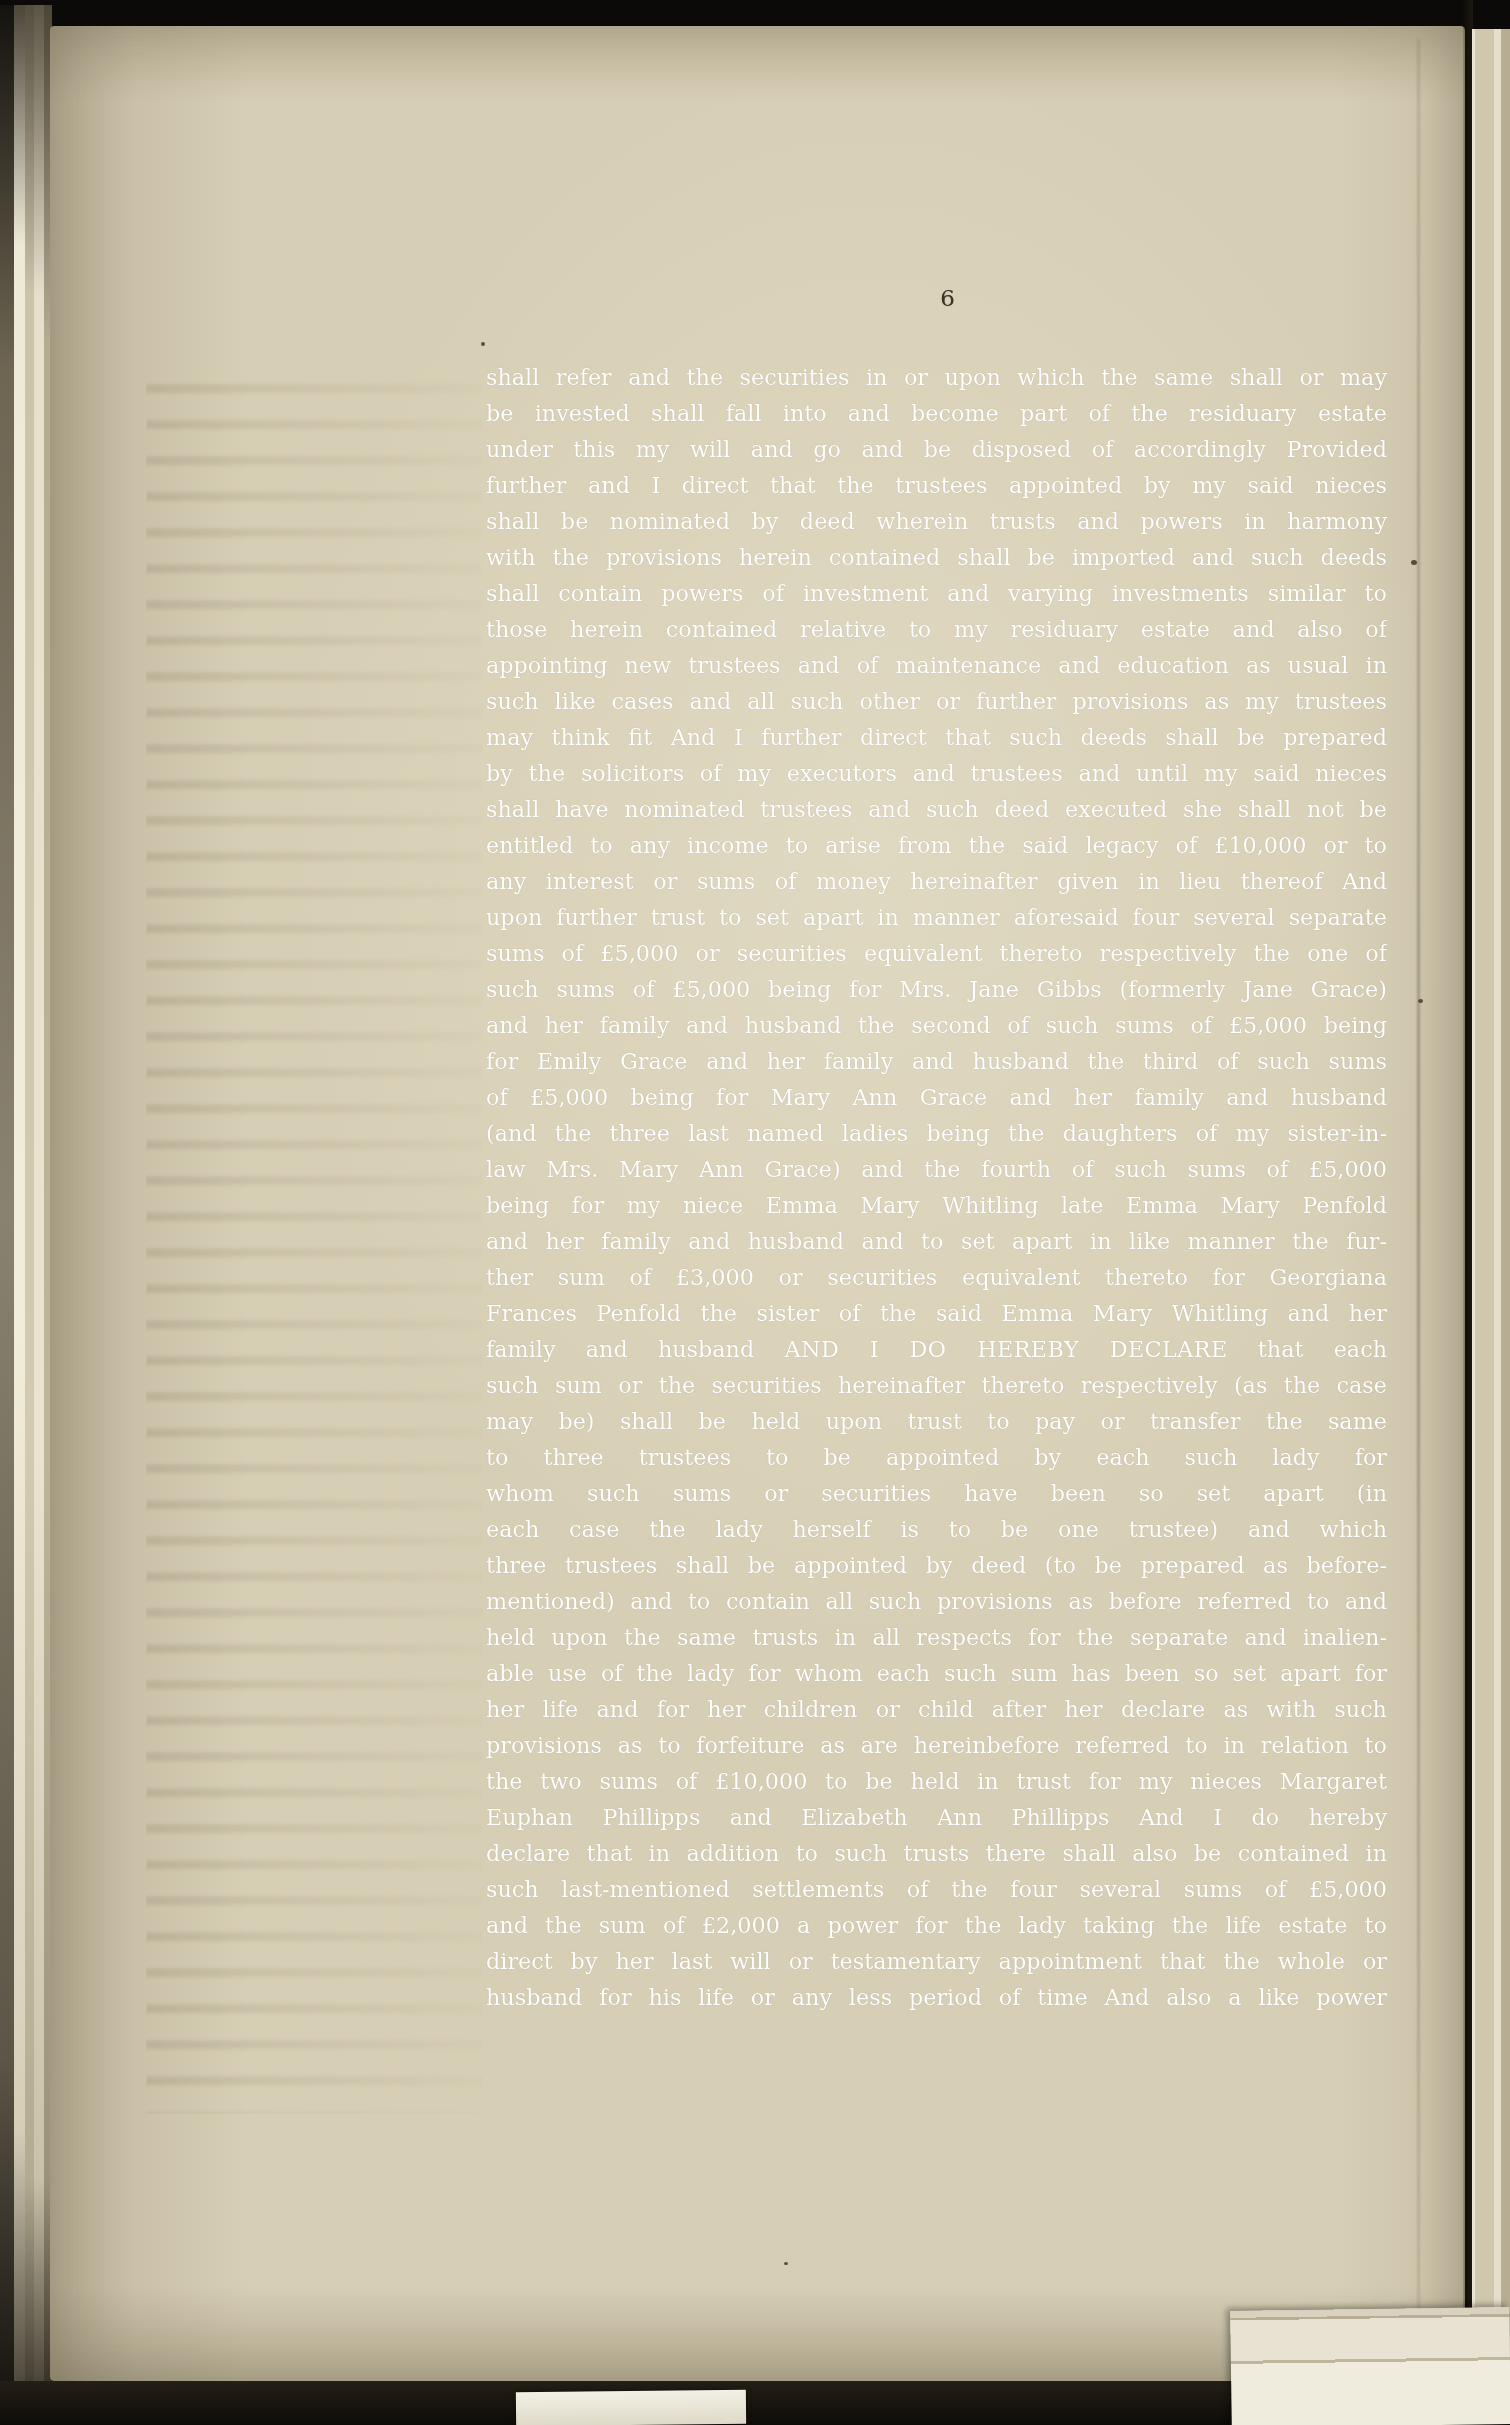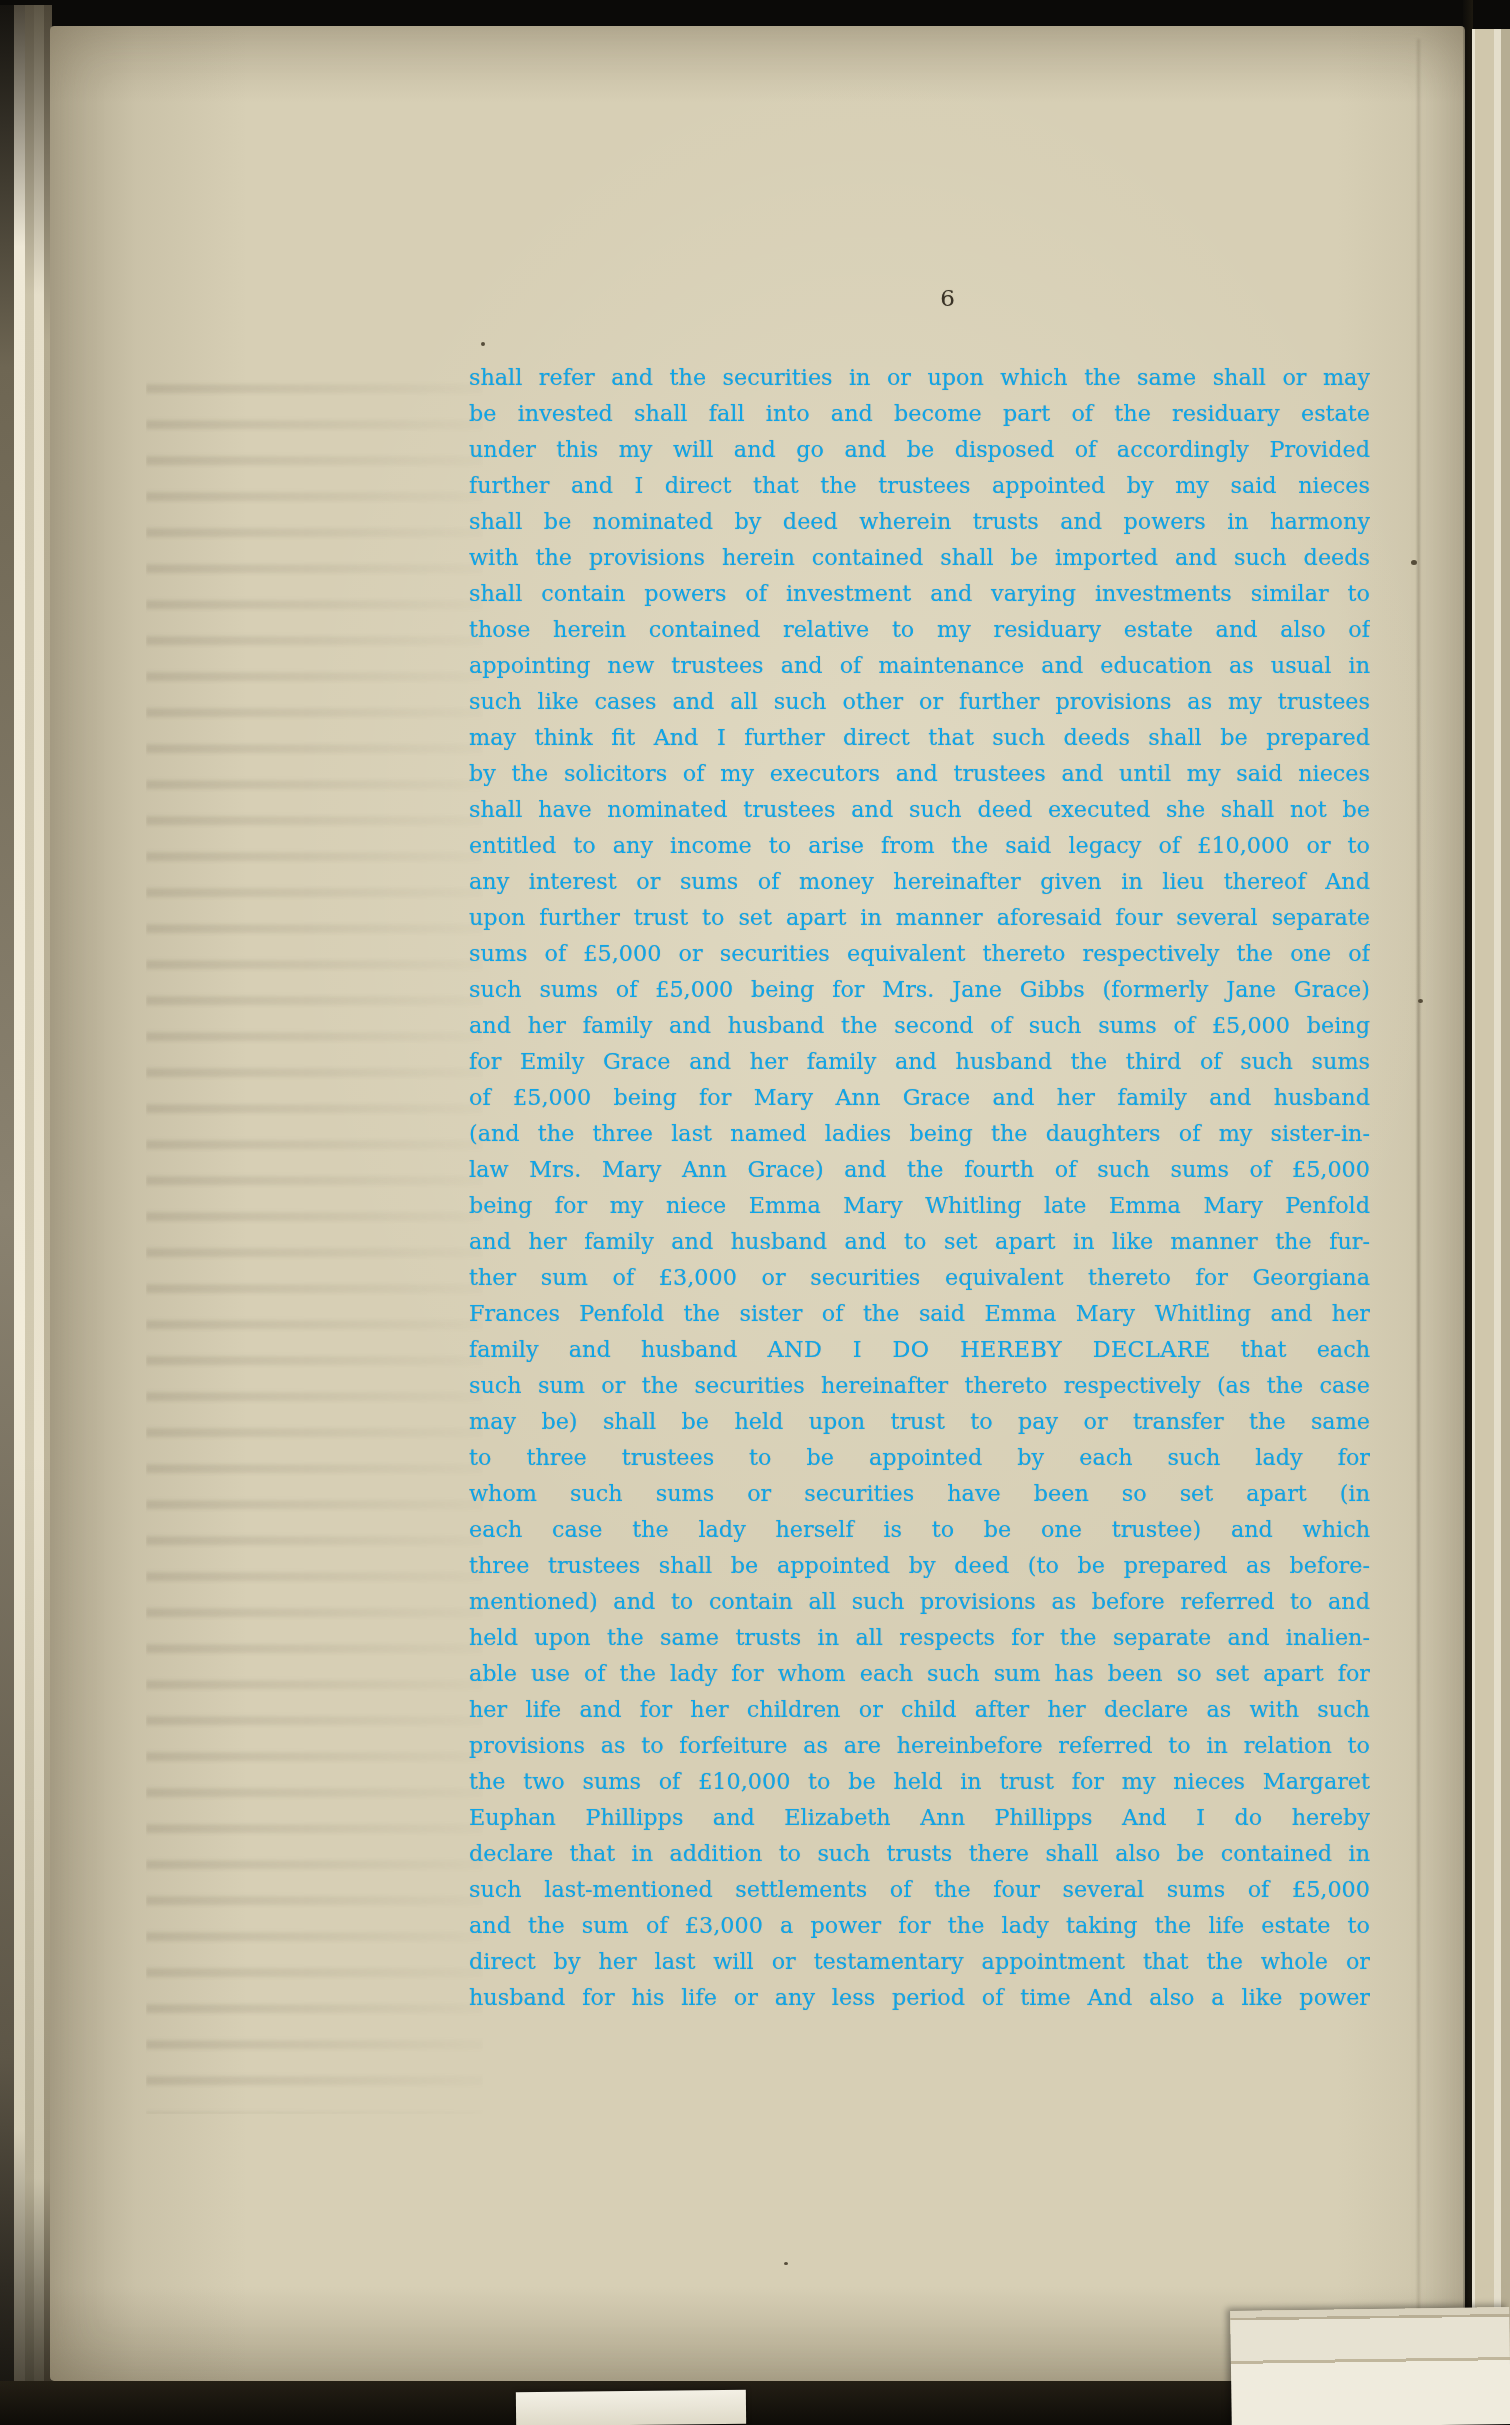--- a/index.html
+++ b/index.html
@@ -83,22 +83,22 @@
   .speck.s3{left:1418px;top:999px;width:5.2px;height:4.3px;}
   .speck.s4{left:784px;top:2262px;width:4.3px;height:3.4px;}
   
   .page-number{
     position:absolute;left:497px;top:285px;width:901px;
     text-align:center;
     font-size:23px;color:#3a3326;
     text-shadow:0 0 0.9px rgba(58,51,38,0.35);
   }
   .text-block{
-    position:absolute;left:469px;top:359px;width:901px;
-    font-size:22.3px;line-height:36px;color:#0ea5e9;
+    position:absolute;left:486px;top:359px;width:901px;
+    font-size:22.3px;line-height:36px;color:#ffffff;
     text-shadow:0 0 0.9px rgba(58,51,38,0.30);
   }
   .line{
     text-align:justify;
     text-align-last:justify;
     height:36px;overflow:hidden;
   }
   .line b{font-weight:normal;letter-spacing:0.4px;}
 </style>
 </head>
@@ -169,19 +169,19 @@
       <div class="line">three trustees shall be appointed by deed (to be prepared as before-</div>
       <div class="line">mentioned) and to contain all such provisions as before referred to and</div>
       <div class="line">held upon the same trusts in all respects for the separate and inalien-</div>
       <div class="line">able use of the lady for whom each such sum has been so set apart for</div>
       <div class="line">her life and for her children or child after her declare as with such</div>
       <div class="line">provisions as to forfeiture as are hereinbefore referred to in relation to</div>
       <div class="line">the two sums of £10,000 to be held in trust for my nieces Margaret</div>
       <div class="line">Euphan Phillipps and Elizabeth Ann Phillipps And I do hereby</div>
       <div class="line">declare that in addition to such trusts there shall also be contained in</div>
       <div class="line">such last-mentioned settlements of the four several sums of £5,000</div>
-      <div class="line">and the sum of £3,000 a power for the lady taking the life estate to</div>
+      <div class="line">and the sum of £2,000 a power for the lady taking the life estate to</div>
       <div class="line">direct by her last will or testamentary appointment that the whole or</div>
       <div class="line">husband for his life or any less period of time And also a like power</div>
     </div>
 
 </div>
 
 
 </body></html>

